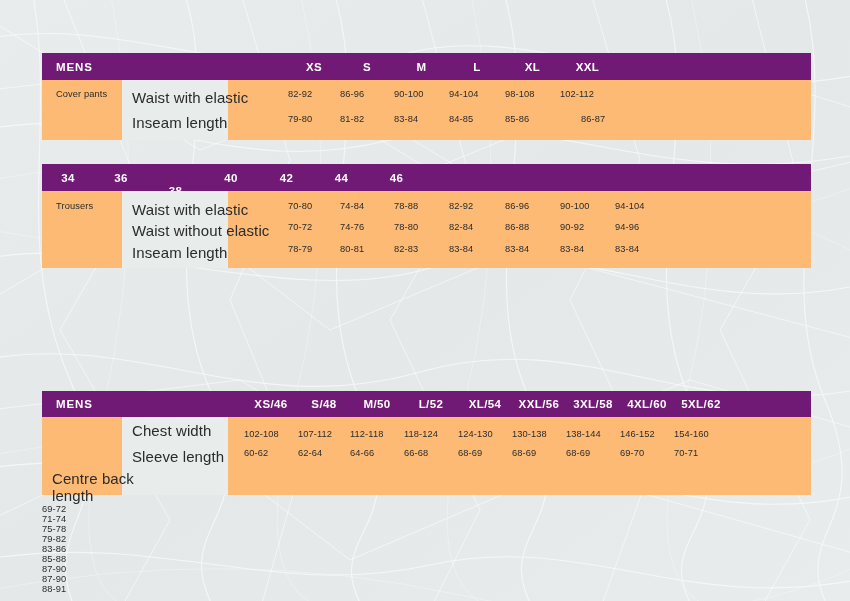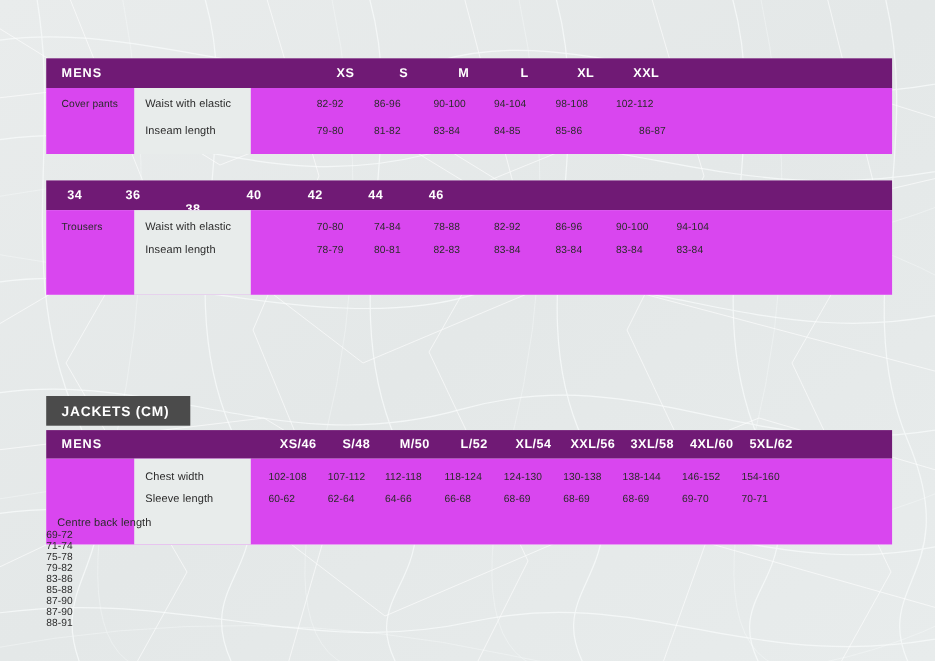--- a/index.html
+++ b/index.html
@@ -54,21 +54,21 @@
   .tbl-header .hdr-size {
     font-size: 11.5px;
     font-weight: bold;
     letter-spacing: 0.4px;
     box-sizing: border-box;
     text-align: center;
   }
 
   .tbl-body {
     position: relative;
-    background: #d946ef;
+    background: #fdba74;
   }
   .shade-col {
     position: absolute;
     top: 0;
     bottom: 0;
     background: #e8eceb;
     z-index: 0;
   }
   .row {
     position: relative;
@@ -77,21 +77,21 @@
     z-index: 1;
     box-sizing: border-box;
   }
   .cell-group {
     font-size: 9.3px;
     color: #2b2b2b;
     box-sizing: border-box;
     letter-spacing: 0.1px;
   }
   .cell-attr {
-    font-size: 10px;
+    font-size: 15px;
     color: #2b2b2b;
     box-sizing: border-box;
     letter-spacing: 0.1px;
   }
   .cell-val {
     font-size: 9.3px;
     color: #2b2b2b;
     box-sizing: border-box;
     letter-spacing: 0.1px;
   }
@@ -223,56 +223,66 @@
         <div class="cell-attr" style="width:166px; padding-left:10px;">Waist with elastic</div>
         <div class="cell-val" style="width:52px;">70-80</div>
         <div class="cell-val" style="width:54px;">74-84</div>
         <div class="cell-val" style="width:55px;">78-88</div>
         <div class="cell-val" style="width:56px;">82-92</div>
         <div class="cell-val" style="width:55px;">86-96</div>
         <div class="cell-val" style="width:55px;">90-100</div>
         <div class="cell-val" style="width:55px;">94-104</div>
       </div>
 
+      <div class="row" style="height:22px; padding-top:9px; align-items:flex-start;">
+        <div class="cell-group" style="width:80px; padding-left:14px;"></div>
+        <div class="cell-attr" style="width:166px; padding-left:10px;">Waist without elastic</div>
+        <div class="cell-val" style="width:52px;">70-72</div>
+        <div class="cell-val" style="width:54px;">74-76</div>
+        <div class="cell-val" style="width:55px;">78-80</div>
+        <div class="cell-val" style="width:56px;">82-84</div>
+        <div class="cell-val" style="width:55px;">86-88</div>
+        <div class="cell-val" style="width:55px;">90-92</div>
+        <div class="cell-val" style="width:55px;">94-96</div>
+      </div>
 
       <div class="row" style="height:22px; padding-top:9px; align-items:flex-start;">
         <div class="cell-group" style="width:80px; padding-left:14px;"></div>
         <div class="cell-attr" style="width:166px; padding-left:10px;">Inseam length</div>
         <div class="cell-val" style="width:52px;">78-79</div>
         <div class="cell-val" style="width:54px;">80-81</div>
         <div class="cell-val" style="width:55px;">82-83</div>
         <div class="cell-val" style="width:56px;">83-84</div>
         <div class="cell-val" style="width:55px;">83-84</div>
         <div class="cell-val" style="width:55px;">83-84</div>
         <div class="cell-val" style="width:55px;">83-84</div>
       </div>
     </div>
   </div>
 
-  <div class="section-tab" style="left:42px; top:360px; width:131px; height:27px;">JACKETS (CM)</div>
 
   <div class="table-block" style="left:42px; top:391px; width:769px; height:104px;">
 
     <div class="tbl-header" style="height:26px;">
       <div class="hdr-title" style="width:202px;">MENS</div>
       <div class="hdr-size" style="width:54px;">XS/46</div>
       <div class="hdr-size" style="width:52px;">S/48</div>
       <div class="hdr-size" style="width:54px;">M/50</div>
       <div class="hdr-size" style="width:54px;">L/52</div>
       <div class="hdr-size" style="width:54px;">XL/54</div>
       <div class="hdr-size" style="width:54px;">XXL/56</div>
       <div class="hdr-size" style="width:54px;">3XL/58</div>
       <div class="hdr-size" style="width:54px;">4XL/60</div>
       <div class="hdr-size" style="width:54px;">5XL/62</div>
     </div>
 
     <div class="tbl-body" style="height:78px;">
       <div class="shade-col" style="left:80px; width:106px;"></div>
 
-      <div class="row" style="height:22px; padding-top:11px; align-items:flex-start;">
+      <div class="row" style="height:22px; padding-top:11px; align-items:flex-end;">
         <div class="cell-group" style="width:80px; padding-left:14px;"></div>
         <div class="cell-attr" style="width:122px; padding-left:10px;">Chest width</div>
         <div class="cell-val" style="width:54px;">102-108</div>
         <div class="cell-val" style="width:52px;">107-112</div>
         <div class="cell-val" style="width:54px;">112-118</div>
         <div class="cell-val" style="width:54px;">118-124</div>
         <div class="cell-val" style="width:54px;">124-130</div>
         <div class="cell-val" style="width:54px;">130-138</div>
         <div class="cell-val" style="width:54px;">138-144</div>
         <div class="cell-val" style="width:54px;">146-152</div>

